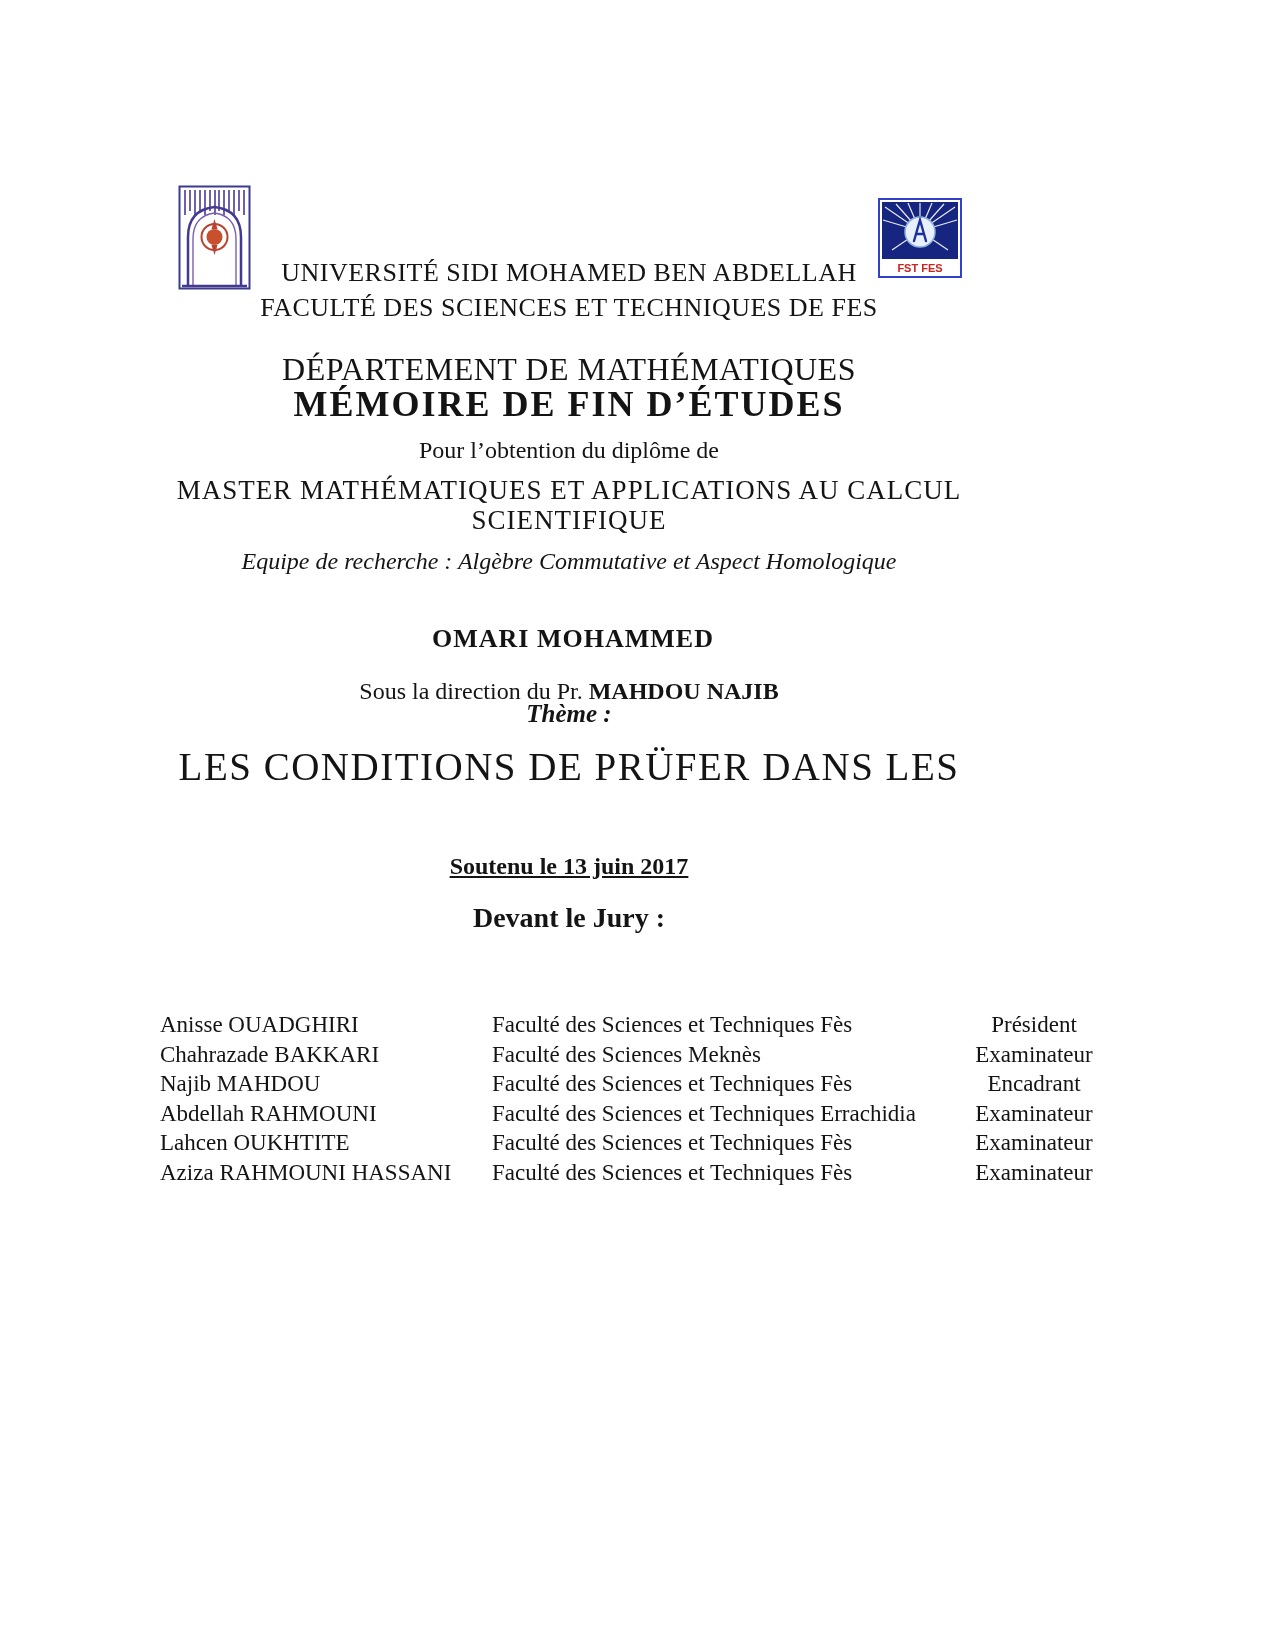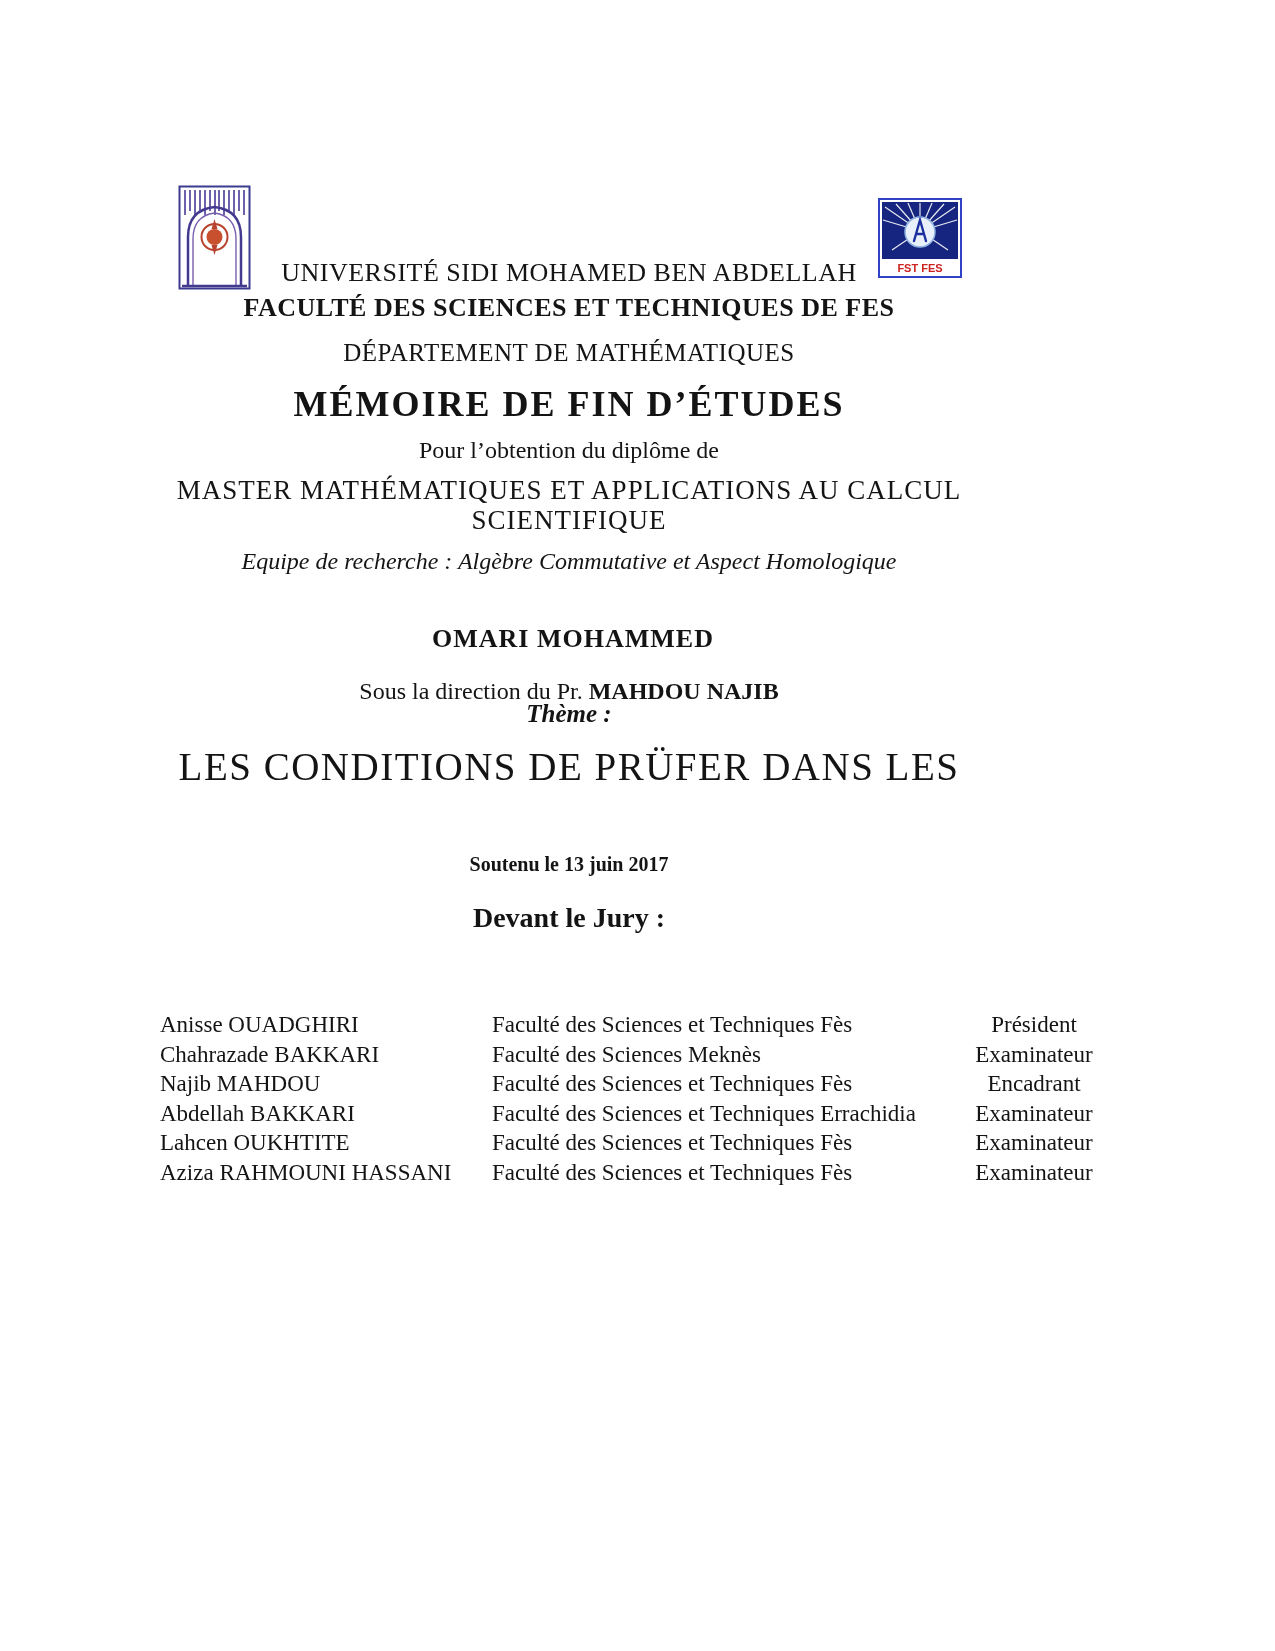--- a/index.html
+++ b/index.html
@@ -18,34 +18,34 @@
   }
   
   .line {
     position:absolute;
     left:0;
     width:1138px;
     text-align:center;
     white-space:nowrap;
   }
   .uni-line   { top:258px; font-size:26px; font-weight:normal; letter-spacing:0.5px; }
-  .fac-line   { top:293px; font-size:26px; font-weight:bold; letter-spacing:0.5px; }
-  .dept-line  { top:339px; font-size:25px; letter-spacing:0.5px; }
+  .fac-line   { top:293px; font-size:26px; font-weight:normal; letter-spacing:0.5px; }
+  .dept-line  { top:351px; font-size:32px; letter-spacing:0.5px; }
   .memoire    { top:383px; font-size:36px; font-weight:bold; letter-spacing:2px; }
   .obtention  { top:437px; font-size:24px; }
   .master1    { top:475px; font-size:27px; letter-spacing:1px; }
   .master2    { top:505px; font-size:27px; letter-spacing:1px; }
   .equipe     { top:548px; font-size:24px; font-style:italic; }
   .presente   { top:588px; font-size:24px; }
   .author     { top:624px; font-size:26px; font-weight:bold; letter-spacing:1px;padding-left:8px; }
   .direction  { top:662px; font-size:24px;margin-top:16px; }
   .theme-lbl  { top:700px; font-size:25px; font-weight:bold; font-style:italic; }
   .theme1     { top:744px; font-size:39px; letter-spacing:1.5px; }
   .theme2     { top:790px; font-size:39px; letter-spacing:1.5px; }
-  .soutenu    { top:853px; font-size:20px; font-weight:bold; }
+  .soutenu    { top:853px; font-size:24px; font-weight:bold;text-decoration:underline; }
   .devant     { top:902px; font-size:28px; font-weight:bold; }
 
   .logo-uni {
     position:absolute;
     left:178px; top:185px;
     width:73px; height:105px;
   }
   .logo-fst {
     position:absolute;
     left:878px; top:198px;
@@ -147,21 +147,21 @@
       <span class="jury-name">Chahrazade BAKKARI</span>
       <span class="jury-aff">Faculté des Sciences Meknès</span>
       <span class="jury-role">Examinateur</span>
     </div>
     <div class="jury-row">
       <span class="jury-name">Najib MAHDOU</span>
       <span class="jury-aff">Faculté des Sciences et Techniques Fès</span>
       <span class="jury-role">Encadrant</span>
     </div>
     <div class="jury-row">
-      <span class="jury-name">Abdellah BAKKARI</span>
+      <span class="jury-name">Abdellah RAHMOUNI</span>
       <span class="jury-aff">Faculté des Sciences et Techniques Errachidia</span>
       <span class="jury-role">Examinateur</span>
     </div>
     <div class="jury-row">
       <span class="jury-name">Lahcen OUKHTITE</span>
       <span class="jury-aff">Faculté des Sciences et Techniques Fès</span>
       <span class="jury-role">Examinateur</span>
     </div>
     <div class="jury-row">
       <span class="jury-name">Aziza RAHMOUNI HASSANI</span>

